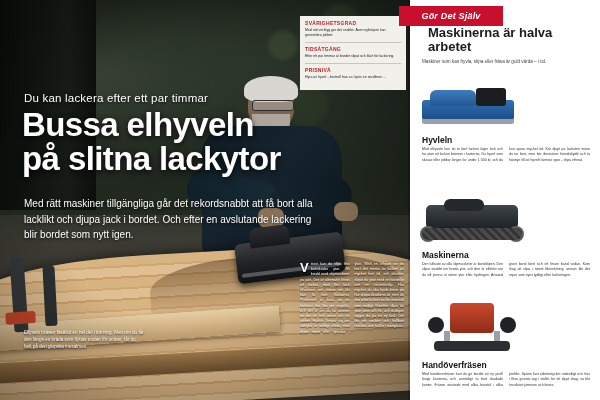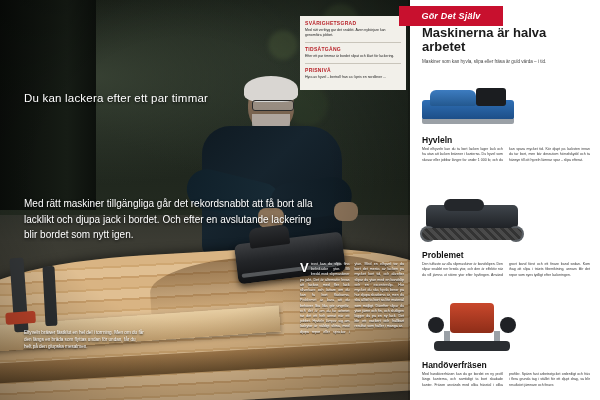--- a/index.html
+++ b/index.html
@@ -175,21 +175,21 @@
     margin:0 0 2px 0;font-size:5px;color:#b8232a;letter-spacing:.3px;
   }
   .factbox p{margin:0 0 4px 0;font-size:3.5px;line-height:1.45;color:#222;}
   .factbox .hr{height:1px;background:#c9c5bb;margin:3px 0;}
 
   
   .right-page{
     position:absolute;left:410px;top:0;width:190px;height:400px;background:#ffffff;
   }
   .rp-title{
-    position:absolute;left:12px;top:26px;width:168px;color:#1a1a1a;
+    position:absolute;left:18px;top:26px;width:168px;color:#1a1a1a;
     font-weight:bold;font-size:13px;line-height:1.08;
   }
   .rp-sub{
     position:absolute;left:12px;top:58px;width:166px;color:#444;font-size:4.6px;line-height:1.55;
   }
   .prod{position:absolute;left:12px;width:168px;}
   .prod h3{margin:0;font-size:8.5px;font-weight:bold;color:#111;}
   .prod p{margin:2px 0 0 0;font-size:3.5px;line-height:1.5;color:#333;column-count:2;column-gap:6px;text-align:justify;}
   .prod .shot{width:100px;height:52px;position:relative;margin-bottom:3px;}
 
@@ -257,20 +257,24 @@
 
     <div class="tool">
       <div class="body"></div>
       <div class="grip"></div>
       <div class="stripe"></div>
     </div>
 
     <div class="photo-vignette"></div>
 
     <div class="kicker">Du kan lackera efter ett par timmar</div>
+    <div class="headline">
+      <span>Bussa elhyveln</span>
+      <span class="l2">på slitna lackytor</span>
+    </div>
     <div class="ingress">Med rätt maskiner tillgängliga går det rekordsnabbt att få bort alla lacklikt och djupa jack i bordet. Och efter en avslutande lackering blir bordet som nytt igen.</div>
     <div class="caption">Eltyveln bräwer fästklut en hel del i torrning. Men om du får den längs en bräda som flyttas undan för undan, får du helt på den glupska mesalmen.</div>
 
     <div class="bodycols">
       <span class="drop">V</span><span>issst kan du slipa fina lackskador ytor. Bli bredd med slipmaskiner på jakt. Det är alternativ levas att lackas med fler lack tillverkare och lättare om du kan få bort fläckarna. Problemet är bara att du behöver lika lika gör ungefär, och det är om du får arbetet tar det ett helt annat när ett jobbet. Hyvleln lämpar sig om lackytor är väldigt slitna, med djupa repor eller sprickor i ytan. Med en elhyvel tar du bort det mesta av lacken på mycket kort tid, och därefter slipar du ytan med en bandslip och en excenterslip. Hur mycket du ska hyvla beror på hur djupa skadorna är, men du ska alltid ta bort så lite material som möjligt. Därefter slipar du ytan jämn och fin, och slutligen lägger du på en ny lack. Det blir ett vackert och hållbart resultat som håller i många år.</span>
     </div>
 
     <div class="factbox">
       <h4>SVÅRIGHETSGRAD</h4>
       <p>Med rätt verktyg går det snabbt. Även nybörjare kan genomföra jobbet.</p>
@@ -305,21 +309,21 @@
     <div class="prod" style="top:195px;">
       <div class="shot">
         <div class="belt">
           <div class="body"></div>
             <div class="hand"></div>
           <div class="roll r1"></div>
             <div class="roll r2"></div>
             <div class="sand"></div>
         </div>
       </div>
-      <h3>Problemet</h3>
+      <h3>Maskinerna</h3>
       <p>Den tuffaste av alla slipmaskiner är bandslipen. Den slipar snabbt ner breda ytor, och den är effektiv när du vill jämna ut större ytor efter hyvlingen. Använd grovt band först och ett finare band sedan. Kom ihåg att slipa i träets fiberriktning, annars blir det repor som syns tydligt efter lackeringen.</p>
     </div>
 
     <div class="prod" style="top:301px;">
       <div class="shot" style="height:56px;">
         <div class="router">
           <div class="motor"></div>
             <div class="knob1"></div>
             <div class="knob2"></div>
           <div class="col1"></div>

